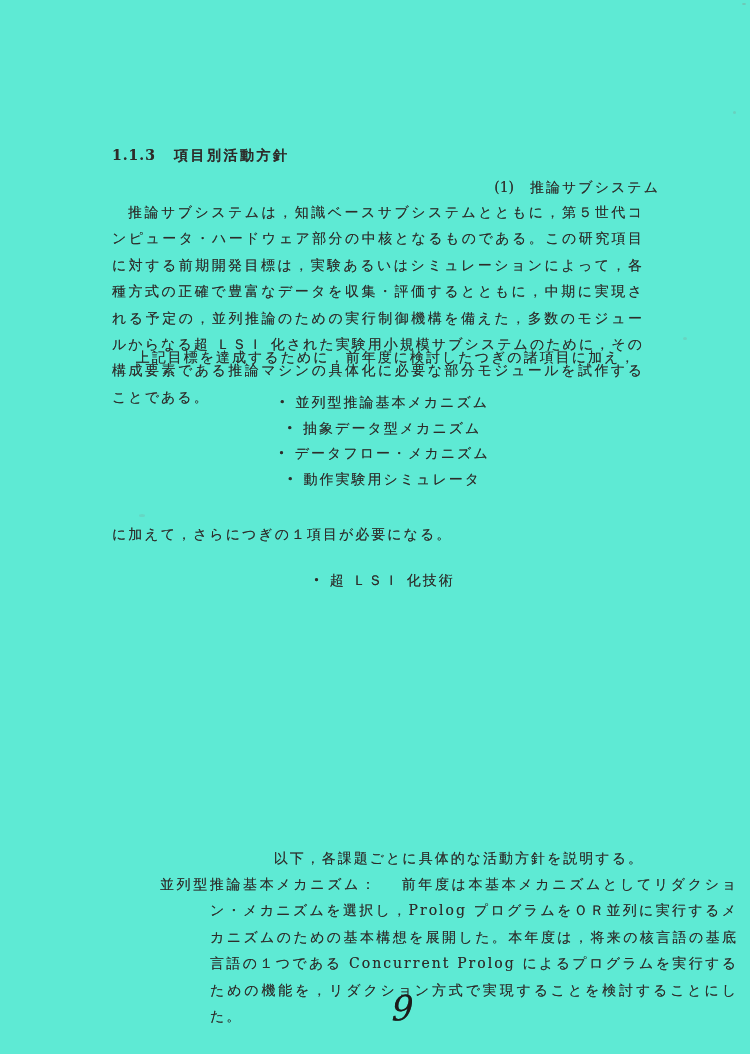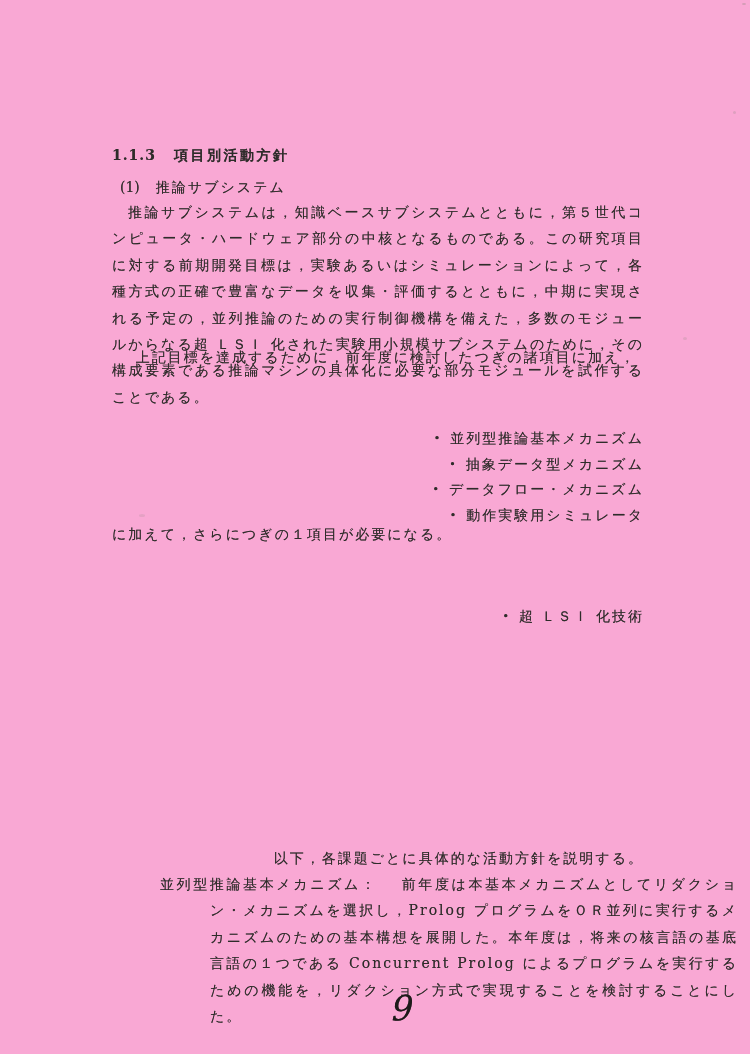--- a/index.html
+++ b/index.html
@@ -11,41 +11,41 @@
     width: 750px;
     height: 1054px;
     position: relative;
     overflow: hidden;
     font-family: "DejaVu Serif", "Liberation Serif", serif;
     color: #2e2c2a;
   }
   .page {
     position: absolute;
     inset: 0;
-    background: #f9a8d4;
+    background: #5eead4;
   }
   .block {
     position: absolute;
     font-size: 14px;
     letter-spacing: 2px;
     line-height: 26.4px;
     text-align: justify;
     word-break: break-all;
     text-shadow: 0 0 0.4px rgba(40,38,36,0.55);
   }
   .heading {
     font-weight: 600;
     letter-spacing: 2.5px;
     text-align: left;
   }
   .heading .num { margin-right: 18px; letter-spacing: 1px; }
-  .subheading { text-align: left; }
+  .subheading { text-align: right; }
   .subheading .num { margin-right: 16px; letter-spacing: 0; }
   .indent1 { text-indent: 16px; }
-  .bullet-list { text-align: right; line-height: 25.5px; margin-top: 36px; }
+  .bullet-list { text-align: center; line-height: 25.5px; }
   .bullet-item { white-space: nowrap; }
   .bullet-item .bullet {
     font-size: 11px;
     margin-right: 8px;
     vertical-align: 1px;
   }
   .detail {
     padding-left: 50px;
     text-indent: -50px;
     margin-left: 46px;

